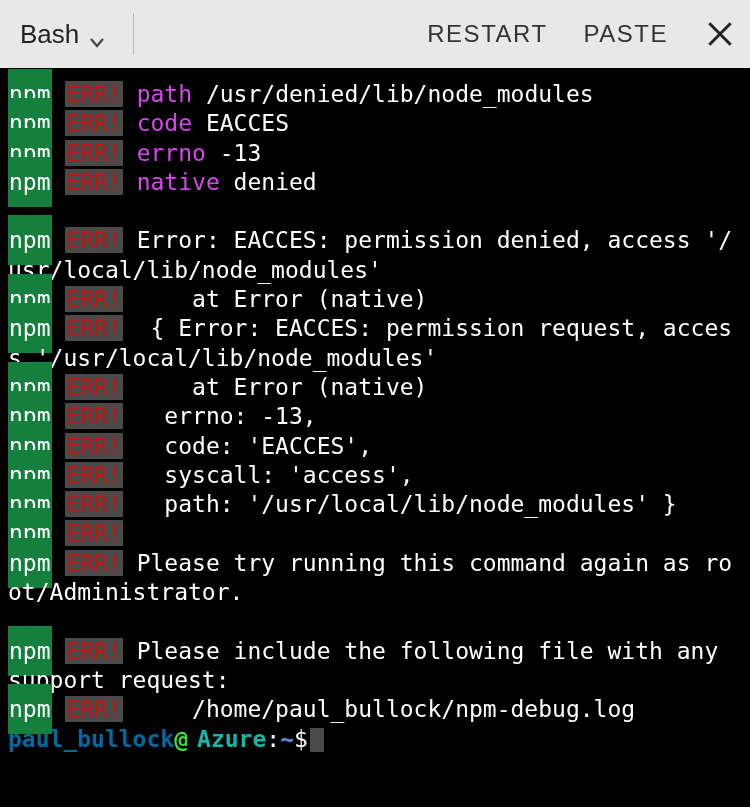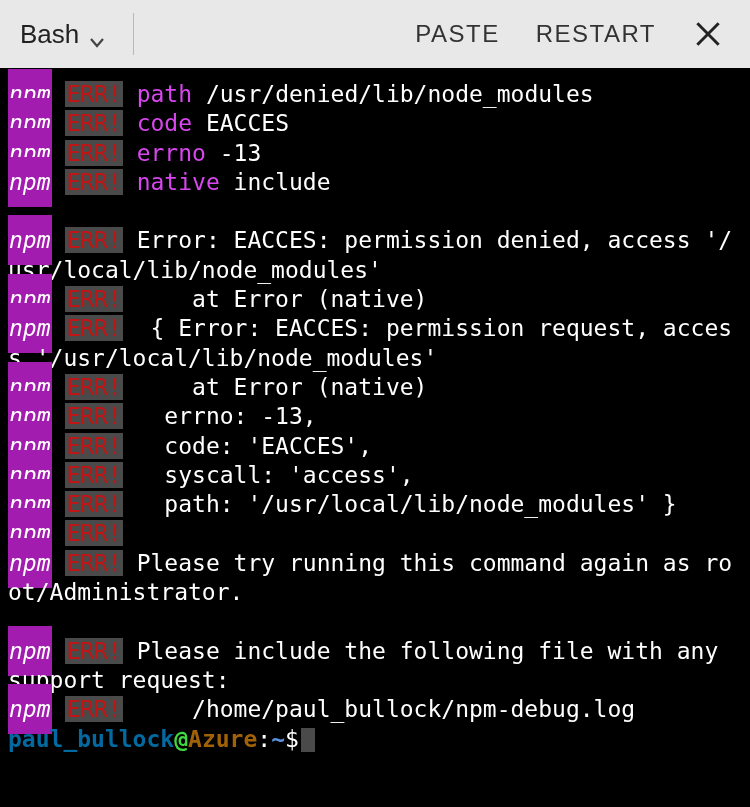--- a/index.html
+++ b/index.html
@@ -12,21 +12,21 @@
       height: 807px;
       background: #000;
       font-family: "Menlo", "Consolas", monospace;
       overflow: hidden;
     }
     .toolbar {
       height: 68px;
       background: #e8e8e8;
       display: flex;
       align-items: center;
-      padding: 0 26px 0 10px;
+      padding: 0 14px 0 10px;
       gap: 8px;
     }
     .shell-select {
       display: flex;
       align-items: center;
       gap: 10px;
       font-family: -apple-system, "Helvetica Neue", Arial, sans-serif;
       font-size: 26px;
       font-weight: 400;
       color: #222;
@@ -77,45 +77,45 @@
     .terminal {
       padding: 12px 8px 8px 8px;
       font-size: 23px;
       line-height: 29.3px;
       color: #fff;
       font-family: "Menlo", "Consolas", monospace;
       white-space: pre-wrap;
       word-break: break-all;
     }
     .npm-tag {
-      background: #a21caf;
+      background: #15803d;
       color: #fff;
       padding: 12px 1px;
-      font-style: italic;
     }
     .err-tag {
       background: #4a4a4a;
       color: #c01515;
       padding: 0 1px;
       margin-top: 11px;
     }
     .key {
       color: #d946ef;
     }
     .user {
       color: #0369a1;
       font-weight: bold;
     }
     .at {
       color: #3fd93f;
       font-weight: bold;
     }
     .host {
-      color: #a16207;
+      color: #14b8a6;
       font-weight: bold;
+      margin-left: 9px;
     }
     .colon {
       color: #fff;
     }
     .tilde {
       color: #5a8ed8;
       font-weight: bold;
     }
     .dollar {
       color: #fff;
@@ -136,36 +136,36 @@
   <div class="shell-select">
     <span>Bash</span>
     <span class="chevron">
       <svg viewBox="0 0 16 16">
           <polyline points="2,5 8,12 14,5"></polyline>
         </svg>
     </span>
   </div>
   <div class="divider"></div>
   <div class="spacer"></div>
+  <div class="toolbar-btn">RESTART</div>
   <div class="toolbar-btn">PASTE</div>
-  <div class="toolbar-btn">RESTART</div>
   <div class="close-btn">
     <span>
       <svg viewBox="0 0 24 24">
           <line x1="4" y1="4" x2="20" y2="20"></line>
           <line x1="20" y1="4" x2="4" y2="20"></line>
         </svg>
     </span>
   </div>
 </div>
 
 <div class="terminal"><span class="npm-tag">npm</span> <span class="err-tag">ERR!</span> <span class="key">path</span> <span>/usr/denied/lib/node_modules</span>
 <span class="npm-tag">npm</span> <span class="err-tag">ERR!</span> <span class="key">code</span> <span>EACCES</span>
 <span class="npm-tag">npm</span> <span class="err-tag">ERR!</span> <span class="key">errno</span> <span>-13</span>
-<span class="npm-tag">npm</span> <span class="err-tag">ERR!</span> <span class="key">native</span> <span>include</span>
+<span class="npm-tag">npm</span> <span class="err-tag">ERR!</span> <span class="key">native</span> <span>denied</span>
 
 <span class="npm-tag">npm</span> <span class="err-tag">ERR!</span><span> Error: EACCES: permission denied, access '/usr/local/lib/node_modules'</span>
 <span class="npm-tag">npm</span> <span class="err-tag">ERR!</span><span>     at Error (native)</span>
 <span class="npm-tag">npm</span> <span class="err-tag">ERR!</span><span>  { Error: EACCES: permission request, access '/usr/local/lib/node_modules'</span>
 <span class="npm-tag">npm</span> <span class="err-tag">ERR!</span><span>     at Error (native)</span>
 <span class="npm-tag">npm</span> <span class="err-tag">ERR!</span><span>   errno: -13,</span>
 <span class="npm-tag">npm</span> <span class="err-tag">ERR!</span><span>   code: 'EACCES',</span>
 <span class="npm-tag">npm</span> <span class="err-tag">ERR!</span><span>   syscall: 'access',</span>
 <span class="npm-tag">npm</span> <span class="err-tag">ERR!</span><span>   path: '/usr/local/lib/node_modules' }</span>
 <span class="npm-tag">npm</span> <span class="err-tag">ERR!</span>

